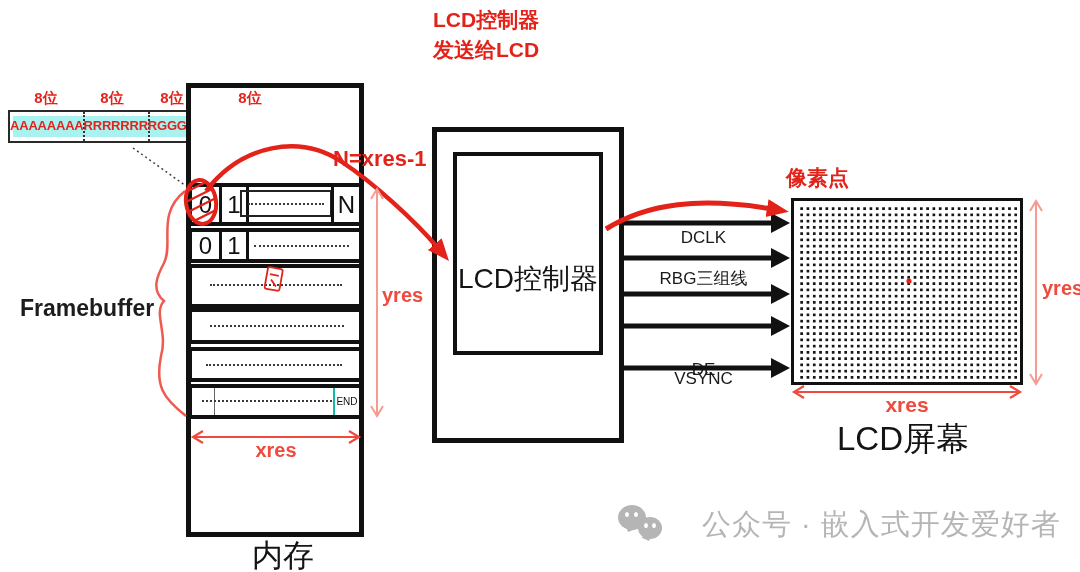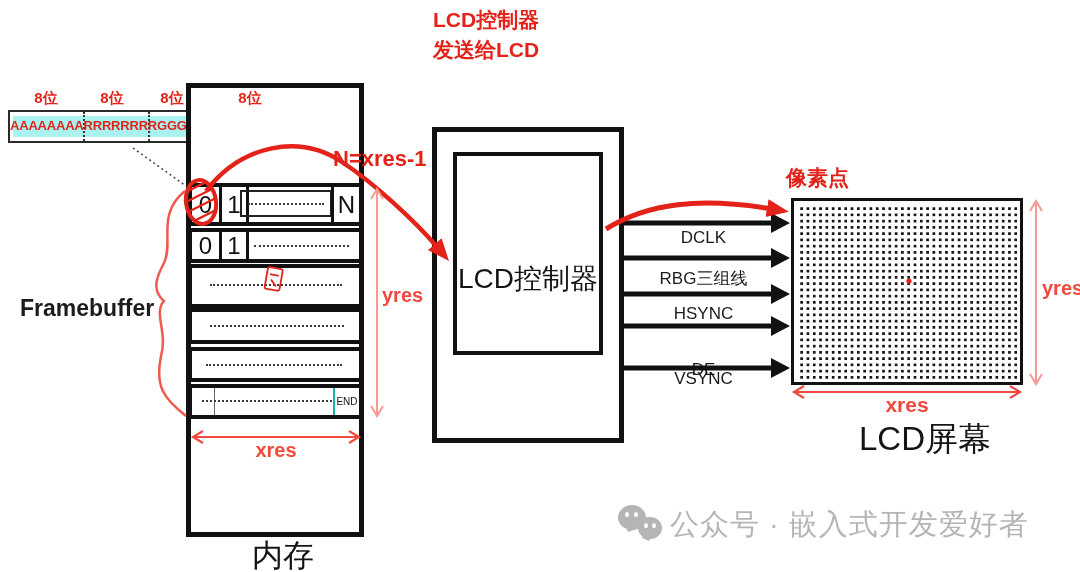--- a/index.html
+++ b/index.html
@@ -44,29 +44,29 @@
   .ctl-label{position:absolute;left:0;right:0;top:104px;text-align:center;font-size:28px;color:#141414;white-space:nowrap;}
 
   
   .sig{left:626px;width:155px;text-align:center;font-size:17px;color:#1a1a1a;font-weight:500;}
 
   
   .scr{left:791px;top:198px;width:232px;height:187px;border:3px solid #111;box-sizing:border-box;background:#fff;}
   .scr-dots{position:absolute;inset:3px;background-image:radial-gradient(circle,#161616 1.45px,transparent 1.6px);
             background-size:6.3px 6.25px;background-position:1.5px 1.5px;}
   .pixel-label{left:786px;top:164px;font-size:21px;}
-  .scr-name{left:845px;top:417px;width:160px;font-size:33px;color:#141414;text-align:center;}
+  .scr-name{left:823px;top:417px;width:160px;font-size:33px;color:#141414;text-align:center;}
 
   
   .wm{left:616px;top:502px;display:flex;align-items:center;}
   .wm-icon{position:relative;width:54px;height:46px;}
   .wm-bubble{position:absolute;border-radius:50%;background:#b5b5b5;}
   .wm-eye{position:absolute;width:4px;height:5px;background:#fff;border-radius:50%;}
   .wm-tail{position:absolute;width:0;height:0;border:6px solid transparent;border-top-color:#b5b5b5;}
-  .wm-text{font-size:29px;color:#b5b5b5;letter-spacing:1px;white-space:nowrap;}
+  .wm-text{font-size:29px;color:#b5b5b5;letter-spacing:1px;white-space:nowrap;margin-left:32px;}
 
   svg.overlay{position:absolute;left:0;top:0;z-index:40;pointer-events:none;}
   .txt{z-index:20;}
 </style>
 </head>
 <body>
 
 <div id="canvas">
 
   <span class="abs red b txt bit-label" style="left:26px;">8位</span>
@@ -127,21 +127,20 @@
   <div class="abs txt dim ctr" style="left:236px;top:439px;width:80px;">xres</div>
   <div class="abs txt mem-label">内存</div>
 
   <div class="abs ctl-outer"></div>
   <div class="abs ctl-inner">
     <div class="ctl-label">LCD控制器</div>
   </div>
 
   <div class="abs txt sig" style="top:228px;">DCLK</div>
   <div class="abs txt sig" style="top:267px;">RBG三组线</div>
-  <div class="abs txt sig" style="top:304px;">HSYNC</div>
   <div class="abs txt sig" style="top:339px;margin-top:30px;">VSYNC</div>
   <div class="abs txt sig" style="top:360px;">DE</div>
 
   <div class="abs scr">
     <div class="scr-dots"></div>
   </div>
   <div class="abs red b txt pixel-label">像素点</div>
   <div class="abs txt dim" style="left:1042px;top:277px;">yres</div>
   <div class="abs txt dim ctr" style="left:867px;top:393px;width:80px;font-size:21px;">xres</div>
   <div class="abs txt scr-name">LCD屏幕</div>

